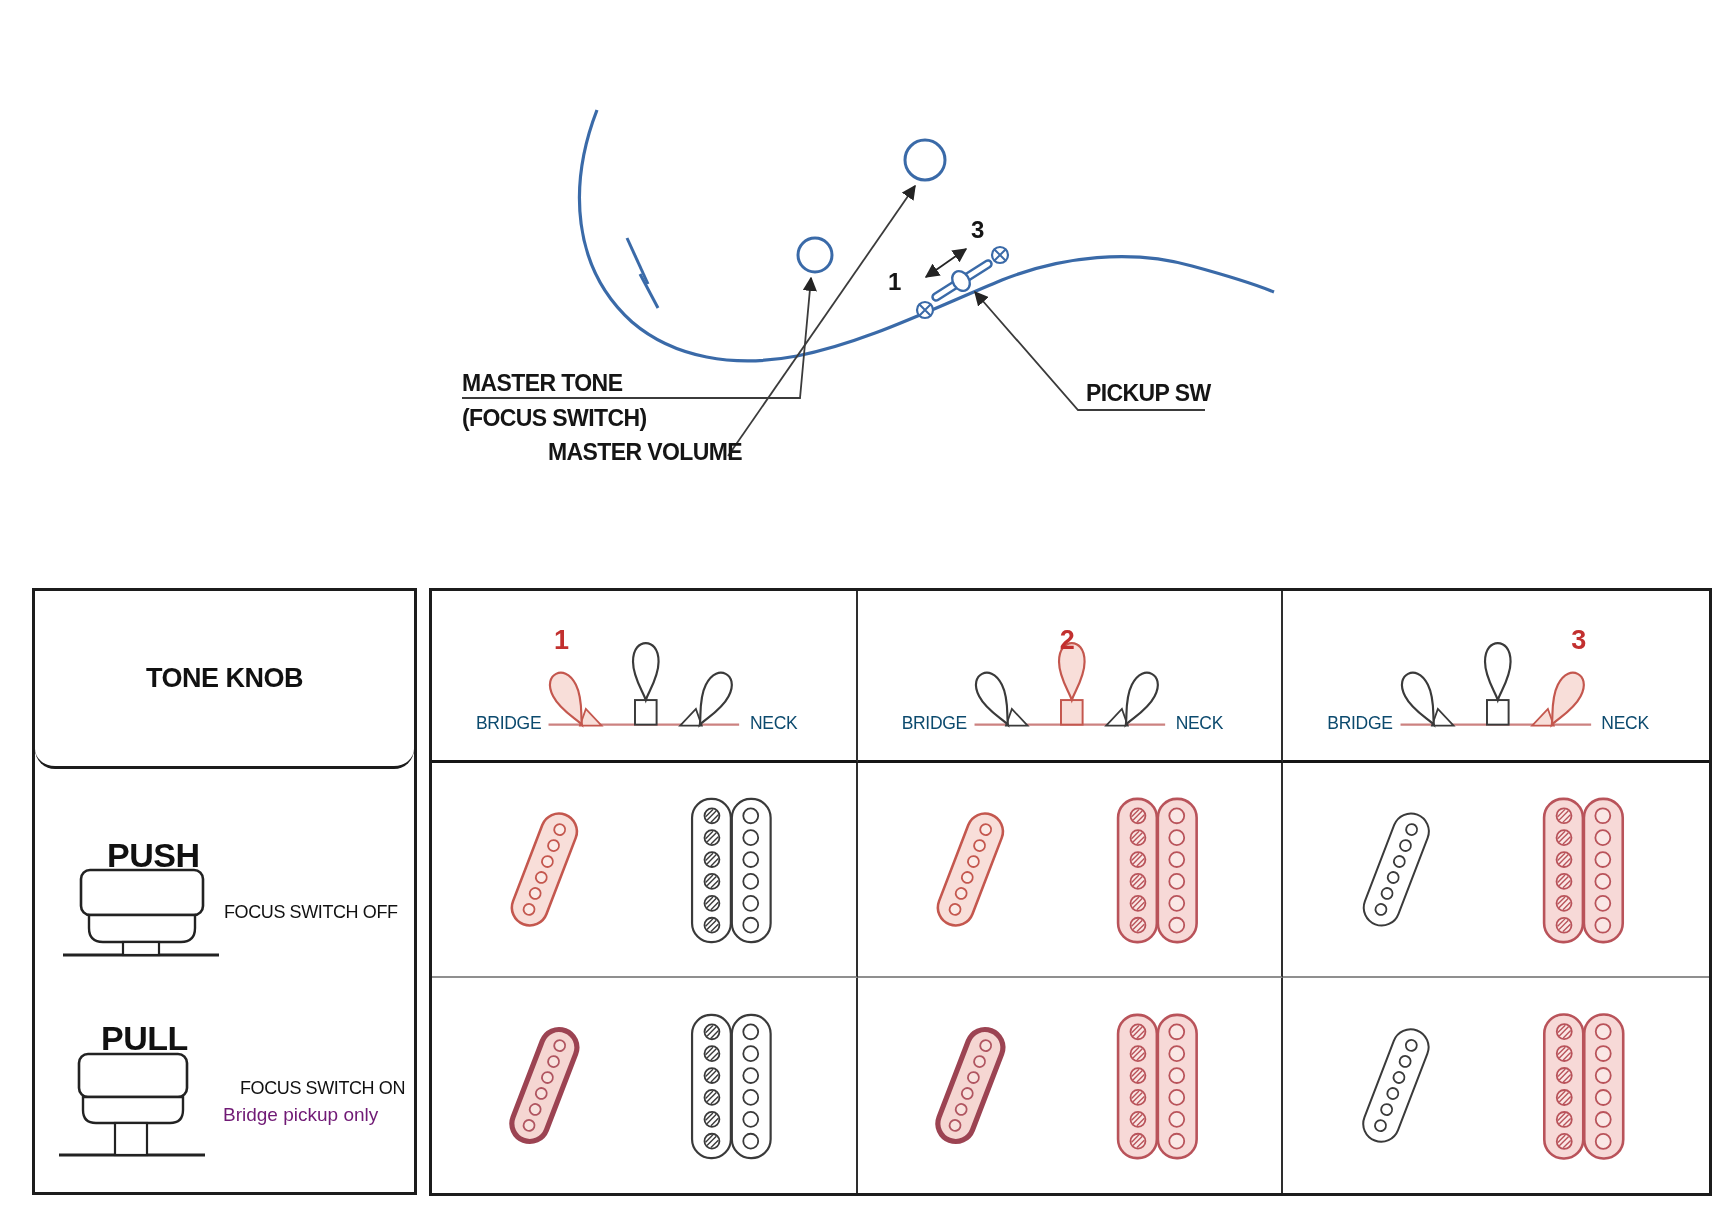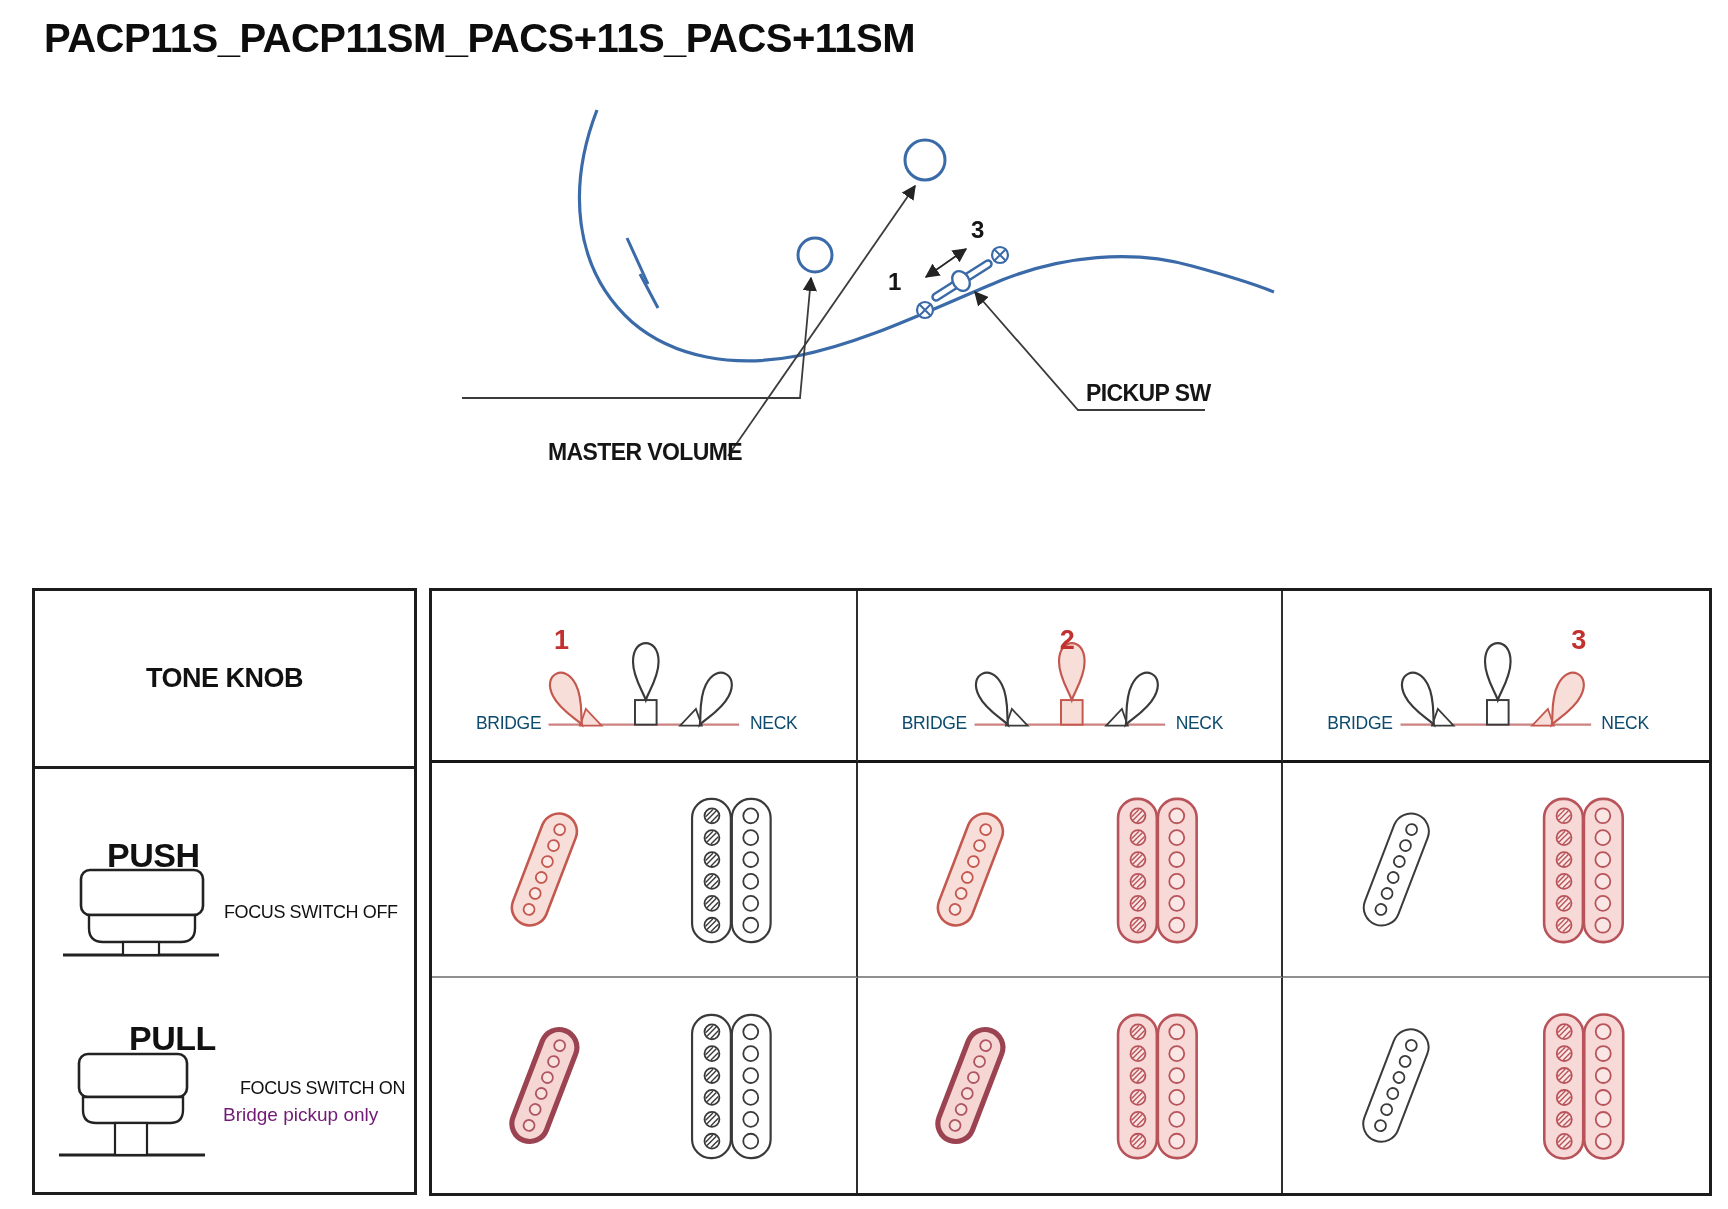--- a/index.html
+++ b/index.html
@@ -6,21 +6,21 @@
   .page{position:relative;width:1728px;height:1209px;background:#fff;overflow:hidden;
         font-family:"Liberation Sans",sans-serif;color:#111;}
   .abs{position:absolute;}
   .title{font-size:40px;font-weight:700;letter-spacing:-0.5px;white-space:nowrap;
          transform:scale(0.76,1.18);transform-origin:left top;color:#0d0d0d;}
   .blabel{font-size:23px;font-weight:700;letter-spacing:-0.6px;color:#151515;white-space:nowrap;line-height:29px;}
   .swnum{font-size:24px;font-weight:700;color:#151515;}
   .topsvg{pointer-events:none;}
   
   .tone-panel{left:32px;top:588px;width:385px;height:607px;border:3px solid #1c1c1c;box-sizing:border-box;background:#fff;}
-  .tp-head{position:absolute;left:0;top:0;width:100%;height:178px;border-bottom:3px solid #1c1c1c;box-sizing:border-box;}
+  .tp-head{position:absolute;left:0;top:0;width:100%;height:178px;border-bottom:3px solid #1c1c1c;box-sizing:border-box;border-radius:20px;}
   .tp-title{position:absolute;left:0;top:72px;width:100%;text-align:center;font-size:27px;font-weight:700;letter-spacing:-0.5px;}
   .action{font-size:34px;font-weight:700;letter-spacing:-0.5px;}
   .state{font-size:18px;font-weight:400;letter-spacing:-0.4px;}
   .note{font-size:19px;font-weight:400;color:#701a75;}
   
   .sw-table{left:429px;top:588px;width:1283px;height:608px;border:3px solid #1c1c1c;box-sizing:border-box;background:#fff;
             display:grid;grid-template-columns:1fr 1fr 1fr;grid-template-rows:172px 215px 1fr;}
   .cell{position:relative;box-sizing:border-box;}
   .col-div{border-right:2px solid #2e2e2e;}
   .head-row{border-bottom:3px solid #161616;}
@@ -30,23 +30,20 @@
   .bn{position:absolute;top:122px;font-size:17.5px;font-weight:400;letter-spacing:-0.3px;color:#0c4a6e;}
   .bridge{left:44px}.neck{left:318px}
   .fill{position:absolute;inset:0;}
   .fill svg{display:block;width:100%;height:100%;}
 </style>
 </head>
 <body>
 
 <div class="page">
 
-  <div class="abs" style="left:44px;top:16px;">
-    <span class="title">PACP11S_PACP11SM_PACS+11S_PACS+11SM</span>
-  </div>
 
   <svg class="abs topsvg" style="left:0;top:0" width="1728" height="560" viewBox="0 0 1728 560">
     <defs>
       <marker id="arr" viewBox="0 0 10 10" refX="9" refY="5" markerWidth="8" markerHeight="8" orient="auto-start-reverse">
         <path d="M0,0 L10,5 L0,10 Z" fill="#242424"></path>
       </marker>
     </defs>
 
     <path d="M 597,110 C 568,185 572,268 632,322 C 674,358 734,368 797,356 C 864,343 932,309 1002,280 C 1062,256 1132,249 1192,266 C 1225,275 1252,283 1274,292" fill="none" stroke="#3a6aa8" stroke-width="3.2"></path>
     <line x1="627" y1="238" x2="648" y2="284" stroke="#3a6aa8" stroke-width="3"></line>
@@ -72,38 +69,42 @@
     <line x1="926" y1="277" x2="966" y2="249" stroke="#242424" stroke-width="1.8" marker-start="url(#arr)" marker-end="url(#arr)"></line>
 
     <path d="M 462,398 L 800,398 L 811,278" fill="none" stroke="#3b3b3b" stroke-width="1.8" marker-end="url(#arr)"></path>
     <path d="M 728,456 L 915,186" fill="none" stroke="#3b3b3b" stroke-width="1.8" marker-end="url(#arr)"></path>
     <path d="M 1205,410 L 1078,410 L 975,292" fill="none" stroke="#3b3b3b" stroke-width="1.8" marker-end="url(#arr)"></path>
   </svg>
 
   <div class="abs swnum" style="left:888px;top:268px;">1</div>
   <div class="abs swnum" style="left:971px;top:216px;">3</div>
 
+  <div class="abs" style="left:462px;top:369px;">
+    <div class="blabel">MASTER TONE</div>
+    <div class="blabel" style="margin-top:6px">(FOCUS SWITCH)</div>
+  </div>
   <div class="abs blabel" style="left:548px;top:438px;">MASTER VOLUME</div>
   <div class="abs blabel" style="left:1086px;top:379px;">PICKUP SW</div>
 
   <div class="abs tone-panel">
     <div class="tp-head">
       <div class="tp-title">TONE KNOB</div>
     </div>
 
     <div class="abs action" style="left:72px;top:245px;">PUSH</div>
     <svg class="abs" style="left:26px;top:277px" width="162" height="92" viewBox="0 0 162 92">
       <line x1="2" y1="87" x2="158" y2="87" stroke="#222" stroke-width="3"></line>
       <rect x="20" y="2" width="122" height="45" rx="9" fill="#fff" stroke="#222" stroke-width="2.6"></rect>
       <path d="M28,47 L134,47 L134,60 Q134,74 120,74 L42,74 Q28,74 28,60 Z" fill="#fff" stroke="#222" stroke-width="2.4"></path>
       <rect x="62" y="74" width="36" height="13" fill="#fff" stroke="#222" stroke-width="2.2"></rect>
     </svg>
     <div class="abs state" style="left:189px;top:311px;">FOCUS SWITCH OFF</div>
 
-    <div class="abs action" style="left:66px;top:428px;margin-left:28px;">PULL</div>
+    <div class="abs action" style="left:66px;top:428px;">PULL</div>
     <svg class="abs" style="left:24px;top:461px" width="150" height="108" viewBox="0 0 150 108">
       <line x1="0" y1="103" x2="146" y2="103" stroke="#222" stroke-width="3"></line>
       <rect x="20" y="2" width="108" height="43" rx="9" fill="#fff" stroke="#222" stroke-width="2.6"></rect>
       <path d="M24,45 L124,45 L124,58 Q124,71 111,71 L37,71 Q24,71 24,58 Z" fill="#fff" stroke="#222" stroke-width="2.4"></path>
       <rect x="56" y="71" width="32" height="32" fill="#fff" stroke="#222" stroke-width="2.2"></rect>
     </svg>
     <div class="abs state" style="left:205px;top:487px;">FOCUS SWITCH ON</div>
     <div class="abs note" style="left:188px;top:513px;">Bridge pickup only</div>
   </div>
 

